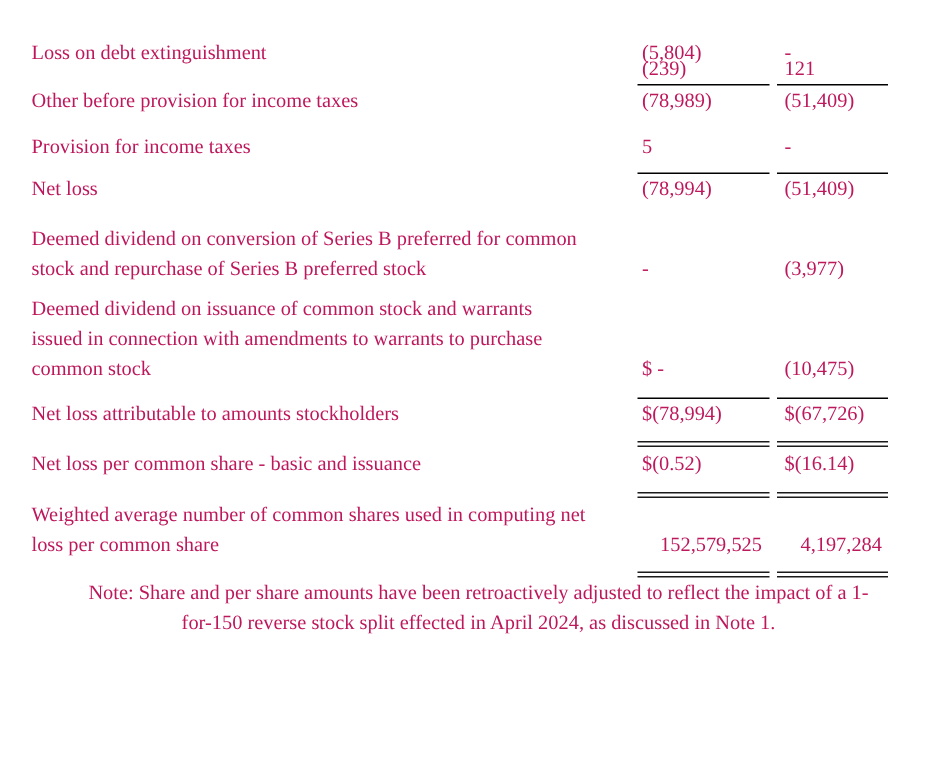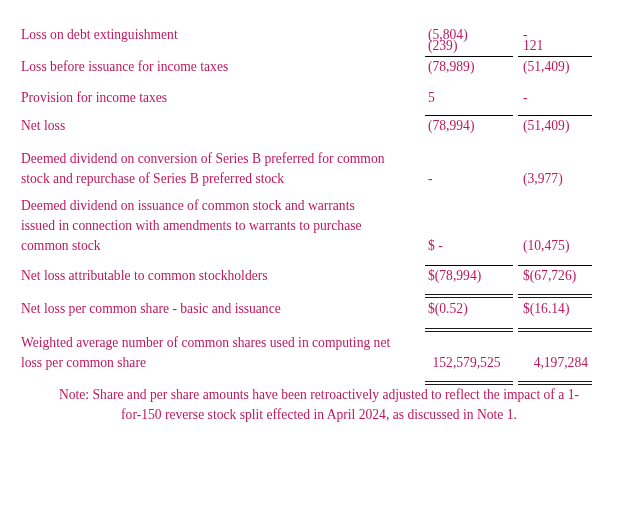--- a/index.html
+++ b/index.html
@@ -11,21 +11,21 @@
     font-size:13.6px; line-height:20px;
     position:relative; overflow:hidden;
   }
   .row { position:relative; }
   .label { width:470px; white-space:pre-line; }
   .g { position:absolute; bottom:0; display:flex; justify-content:flex-start; }
   .g1 { left:404px; width:88px; }
   .g2 { left:497px; width:74px; }
   .g1 .v { padding-left:3px; }
   .g2 .v { padding-left:5px; }
-  .g1.right { justify-content:center; } .g1.right .v { padding-right:5px; padding-left:0; }
+  .g1.right { justify-content:flex-end; } .g1.right .v { padding-right:5px; padding-left:0; }
   .g2.right { justify-content:flex-end;margin-top:24px; } .g2.right .v { padding-right:4px; padding-left:0; }
   .rule-row { display:flex; }
   .rs { width:404px; } .rg { width:5px; }
   .r1 { width:88px; } .r2 { width:74px; }
   .single .r1, .single .r2 { border-top:1px solid #000; height:0; }
   .double .r1, .double .r2 { border-top:4px double #1b1b1b; height:0; }
   .mt11 { margin-top:11px; } .mt10 { margin-top:7px; } .mt13 { margin-top:13px; }
   .mt9 { margin-top:9px; } .mt8 { margin-top:8px; } .mt1 { margin-top:1px; }
   .note { width:596px; white-space:pre-line;text-align:center; }
   .uw { text-decoration:underline; border-bottom:1.6px solid #6f9bd8; }
@@ -59,21 +59,21 @@
   </div>
 
   <div class="rule-row single mt10">
     <div class="rs"></div>
     <div class="r1"></div>
     <div class="rg"></div>
     <div class="r2"></div>
   </div>
 
   <div class="row">
-    <div class="label">Loss before issuance for income taxes</div>
+    <div class="label">Other before provision for income taxes</div>
     <div class="g g1">
       <span class="v">(78,989</span>
       <span class="p">)</span>
     </div>
     <div class="g g2">
       <span class="v">(51,409</span>
       <span class="p">)</span>
     </div>
   </div>
 
@@ -136,21 +136,21 @@
   </div>
 
   <div class="rule-row single mt9">
     <div class="rs"></div>
     <div class="r1"></div>
     <div class="rg"></div>
     <div class="r2"></div>
   </div>
 
   <div class="row">
-    <div class="label">Net loss attributable to common stockholders</div>
+    <div class="label">Net loss attributable to amounts stockholders</div>
     <div class="g g1">
       <span class="v">$(78,994</span>
       <span class="p">)</span>
     </div>
     <div class="g g2">
       <span class="v">$(67,726</span>
       <span class="p">)</span>
     </div>
   </div>
 

